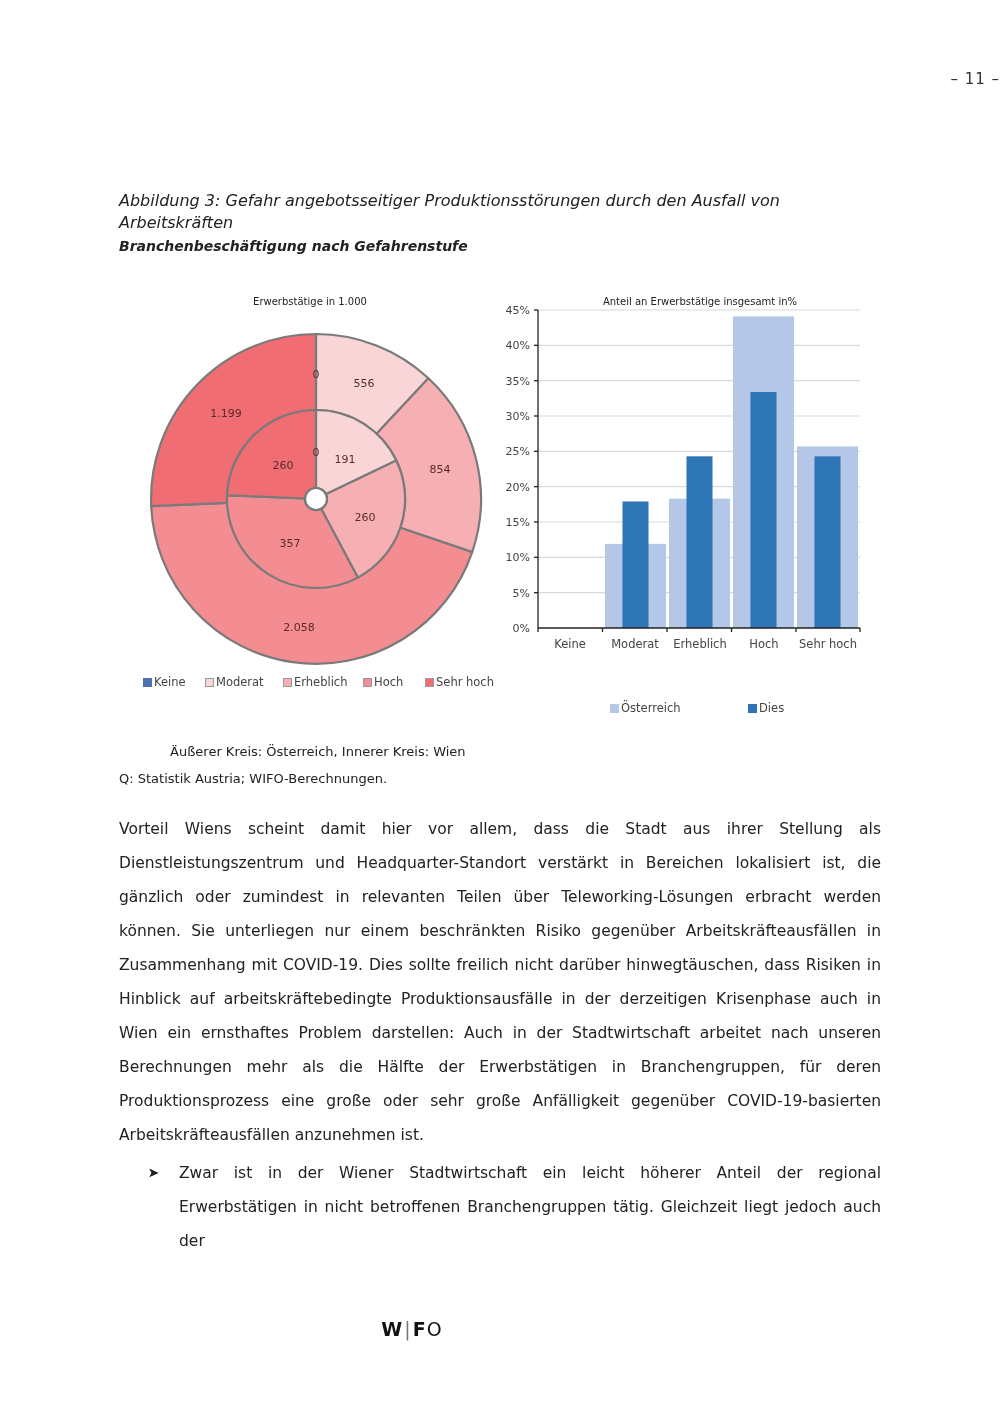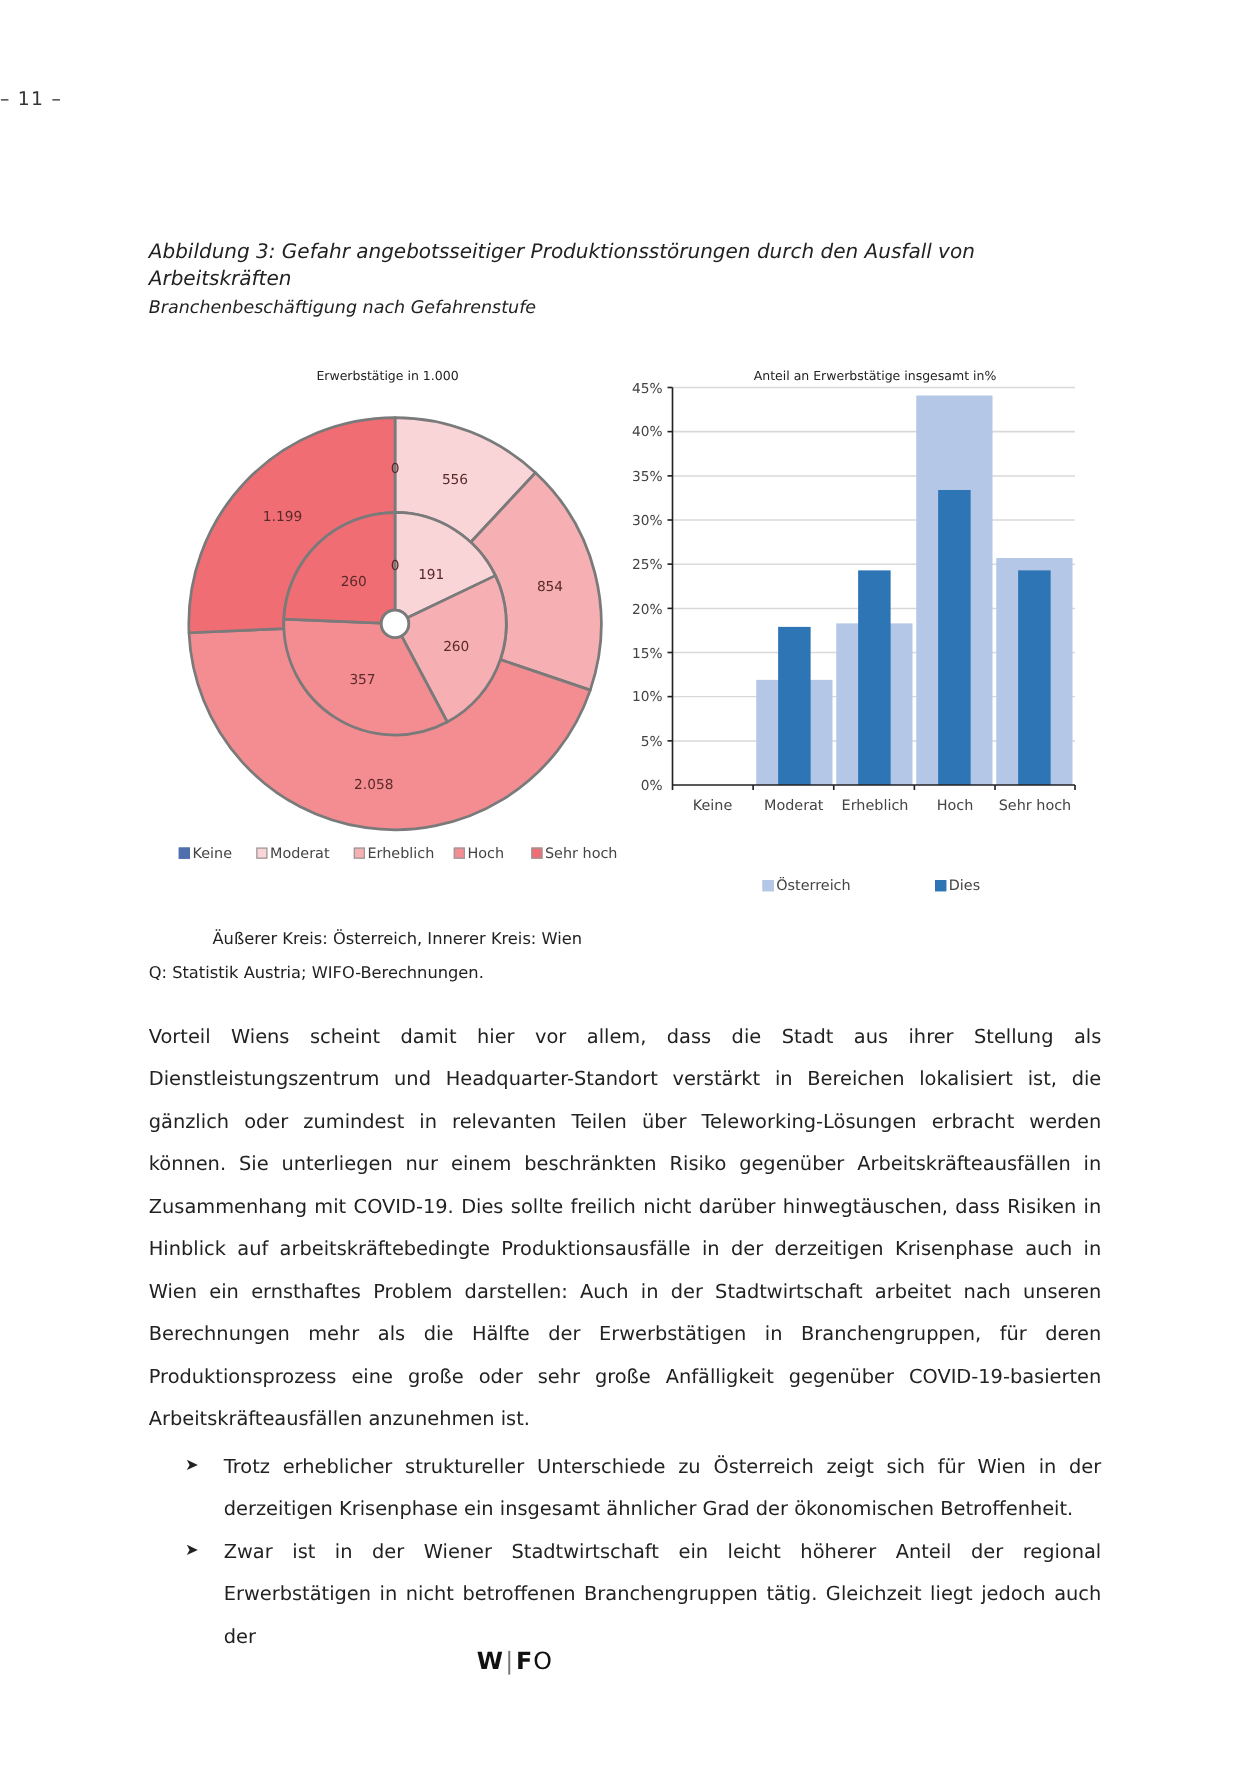--- a/index.html
+++ b/index.html
@@ -1,20 +1,20 @@
 <!DOCTYPE html>
 <html><head>
 <meta charset="utf-8">
 <style>
   html,body{margin:0;padding:0;background:#fff;}
   body{width:1000px;height:1414px;position:relative;font-family:"DejaVu Sans","Liberation Sans",sans-serif;color:#222;}
   .abs{position:absolute;}
-  .page-num{left:0;width:1000px;top:70px;text-align:left;font-size:15px;color:#333;letter-spacing:1px;}
+  .page-num{left:0;width:1000px;top:70px;text-align:right;font-size:15px;color:#333;letter-spacing:1px;}
   .fig-title{left:119px;top:190px;width:700px;font-style:italic;font-size:16px;line-height:22px;color:#222;}
-  .fig-sub{left:119px;top:238px;font-style:italic;font-size:14px;color:#222;}
+  .fig-sub{left:119px;top:238px;font-style:italic;font-size:14px;color:#222;font-weight:bold;}
   .chart-title{font-size:10px;color:#222;text-align:center;margin-top:22px;}
   .legend{font-size:11.5px;color:#444;display:flex;align-items:center;}
   .sw{display:inline-block;width:7px;height:7px;margin-right:2px;border:1px solid #999;}
   .caption{font-size:13px;color:#222;}
   .body-text{left:119px;width:762px;font-size:15.5px;line-height:34px;color:#222;text-align:justify;}
   .body-text p{margin:0 0 4px 0;}
   .bullets{margin:4px 0 0 0;padding:0;list-style:none;}
   .bullets li{position:relative;padding-left:60px;}
   .bullets li .arrow{position:absolute;left:29px;top:0;font-size:13px;}
   .footer-logo{left:0;width:824px;top:1318px;text-align:center;font-size:19px;font-weight:bold;letter-spacing:1px;color:#111;}
@@ -161,18 +161,18 @@
       <span>Dies</span>
     </span>
 </div>
 
 <div class="abs caption" style="left:170px;top:744px;">Äußerer Kreis: Österreich, Innerer Kreis: Wien</div>
 <div class="abs caption" style="left:119px;top:771px;">Q: Statistik Austria; WIFO-Berechnungen.</div>
 
 <div class="abs body-text" style="top:812px;">
   <p>Vorteil Wiens scheint damit hier vor allem, dass die Stadt aus ihrer Stellung als Dienstleistungszentrum und Headquarter-Standort verstärkt in Bereichen lokalisiert ist, die gänzlich oder zumindest in relevanten Teilen über Teleworking-Lösungen erbracht werden können. Sie unterliegen nur einem beschränkten Risiko gegenüber Arbeitskräfteausfällen in Zusammenhang mit COVID-19. Dies sollte freilich nicht darüber hinwegtäuschen, dass Risiken in Hinblick auf arbeitskräftebedingte Produktionsausfälle in der derzeitigen Krisenphase auch in Wien ein ernsthaftes Problem darstellen: Auch in der Stadtwirtschaft arbeitet nach unseren Berechnungen mehr als die Hälfte der Erwerbstätigen in Branchengruppen, für deren Produktionsprozess eine große oder sehr große Anfälligkeit gegenüber COVID-19-basierten Arbeitskräfteausfällen anzunehmen ist.</p>
   <ul class="bullets">
-    <li><span class="arrow">➤</span><span>Trotz erheblicher struktureller Unterschiede zu Österreich zeigt sich für Wien in der derzeitigen Krisenphase ein insgesamt ähnlicher Grad der ökonomischen Betroffenheit.</span></li>
+    <li><span class="arrow">➤</span></li>
     <li><span class="arrow">➤</span><span>Zwar ist in der Wiener Stadtwirtschaft ein leicht höherer Anteil der regional Erwerbstätigen in nicht betroffenen Branchengruppen tätig. Gleichzeit liegt jedoch auch der</span></li>
   </ul>
 </div>
 
 <div class="abs footer-logo"><span>W</span><span class="bar">|</span><span>F</span><span class="o">O</span></div>
 
 </body></html>

